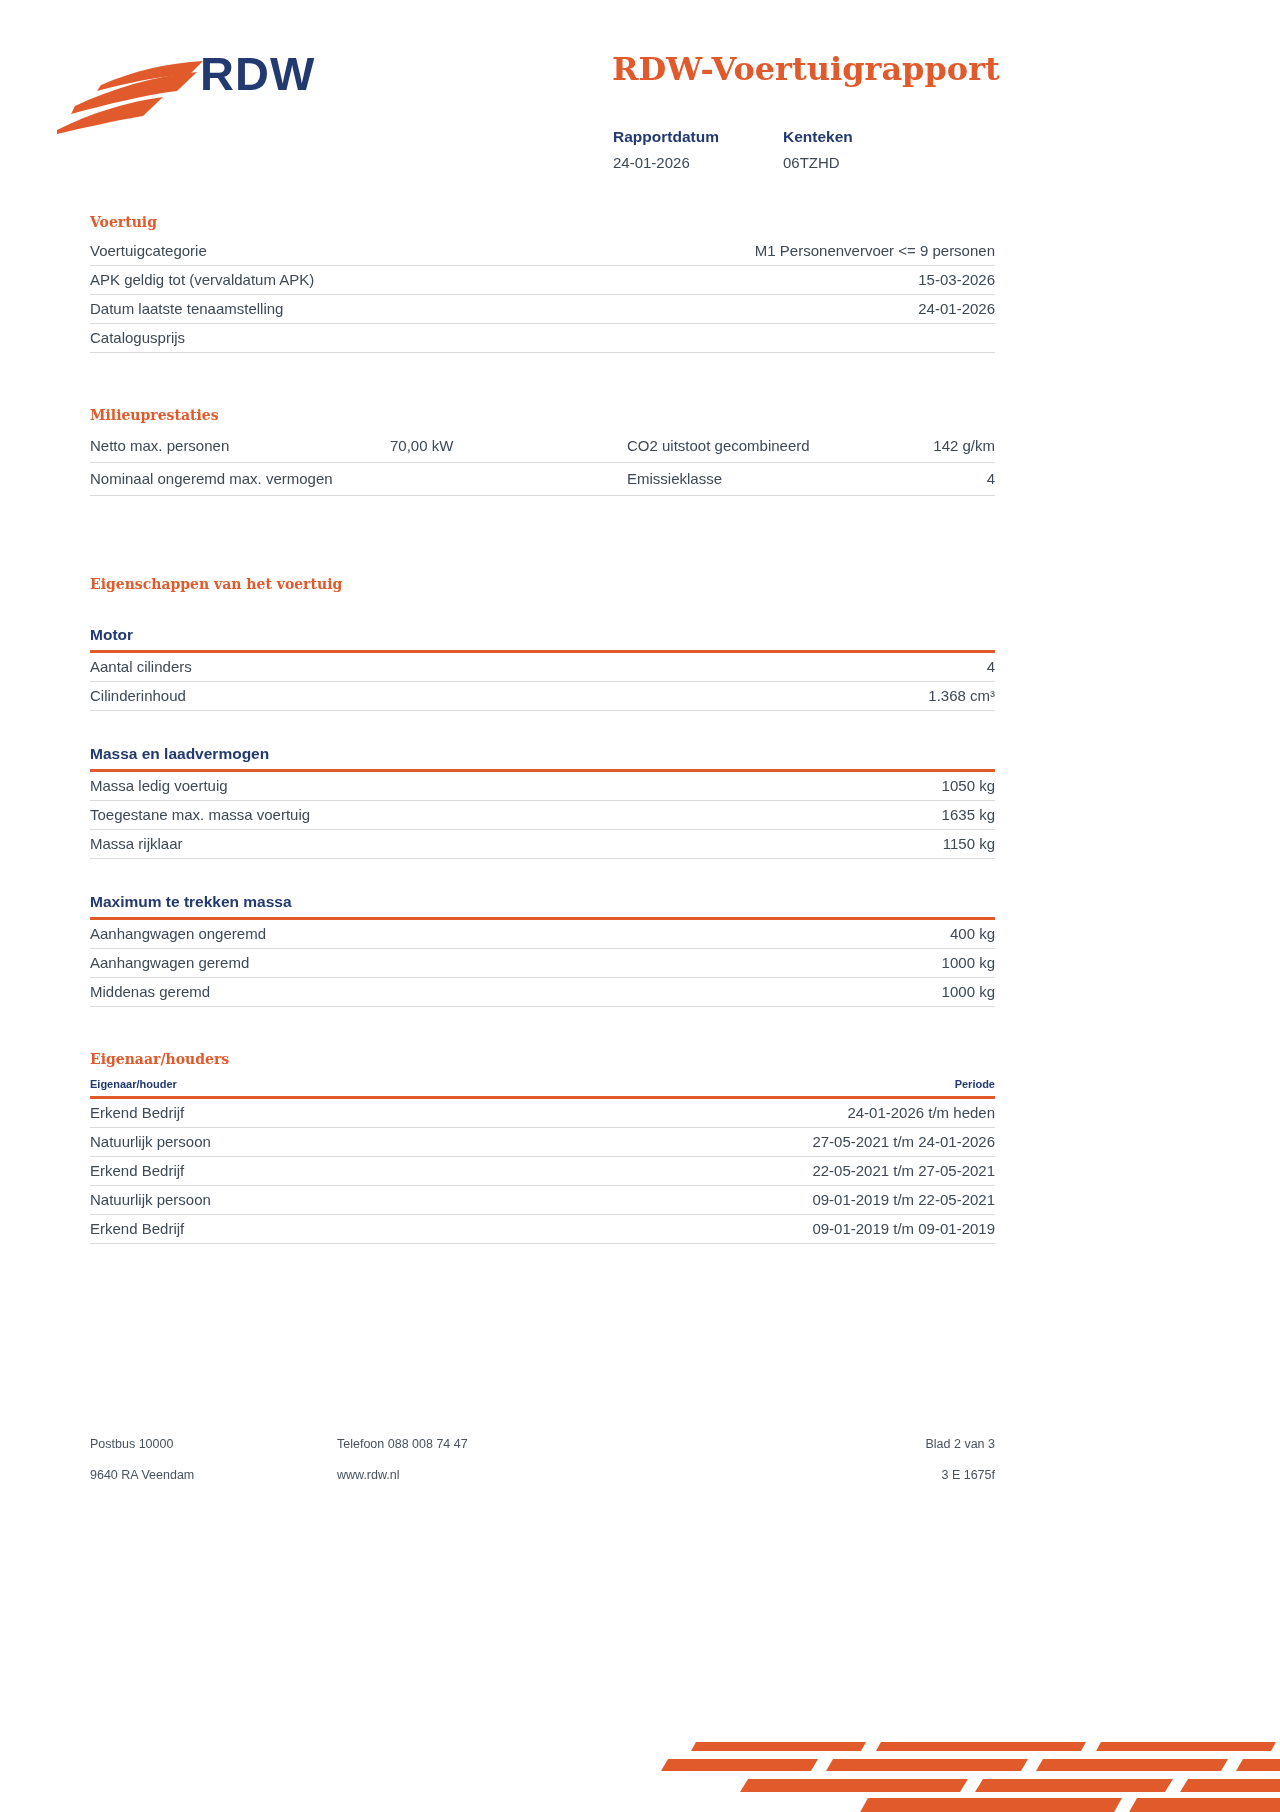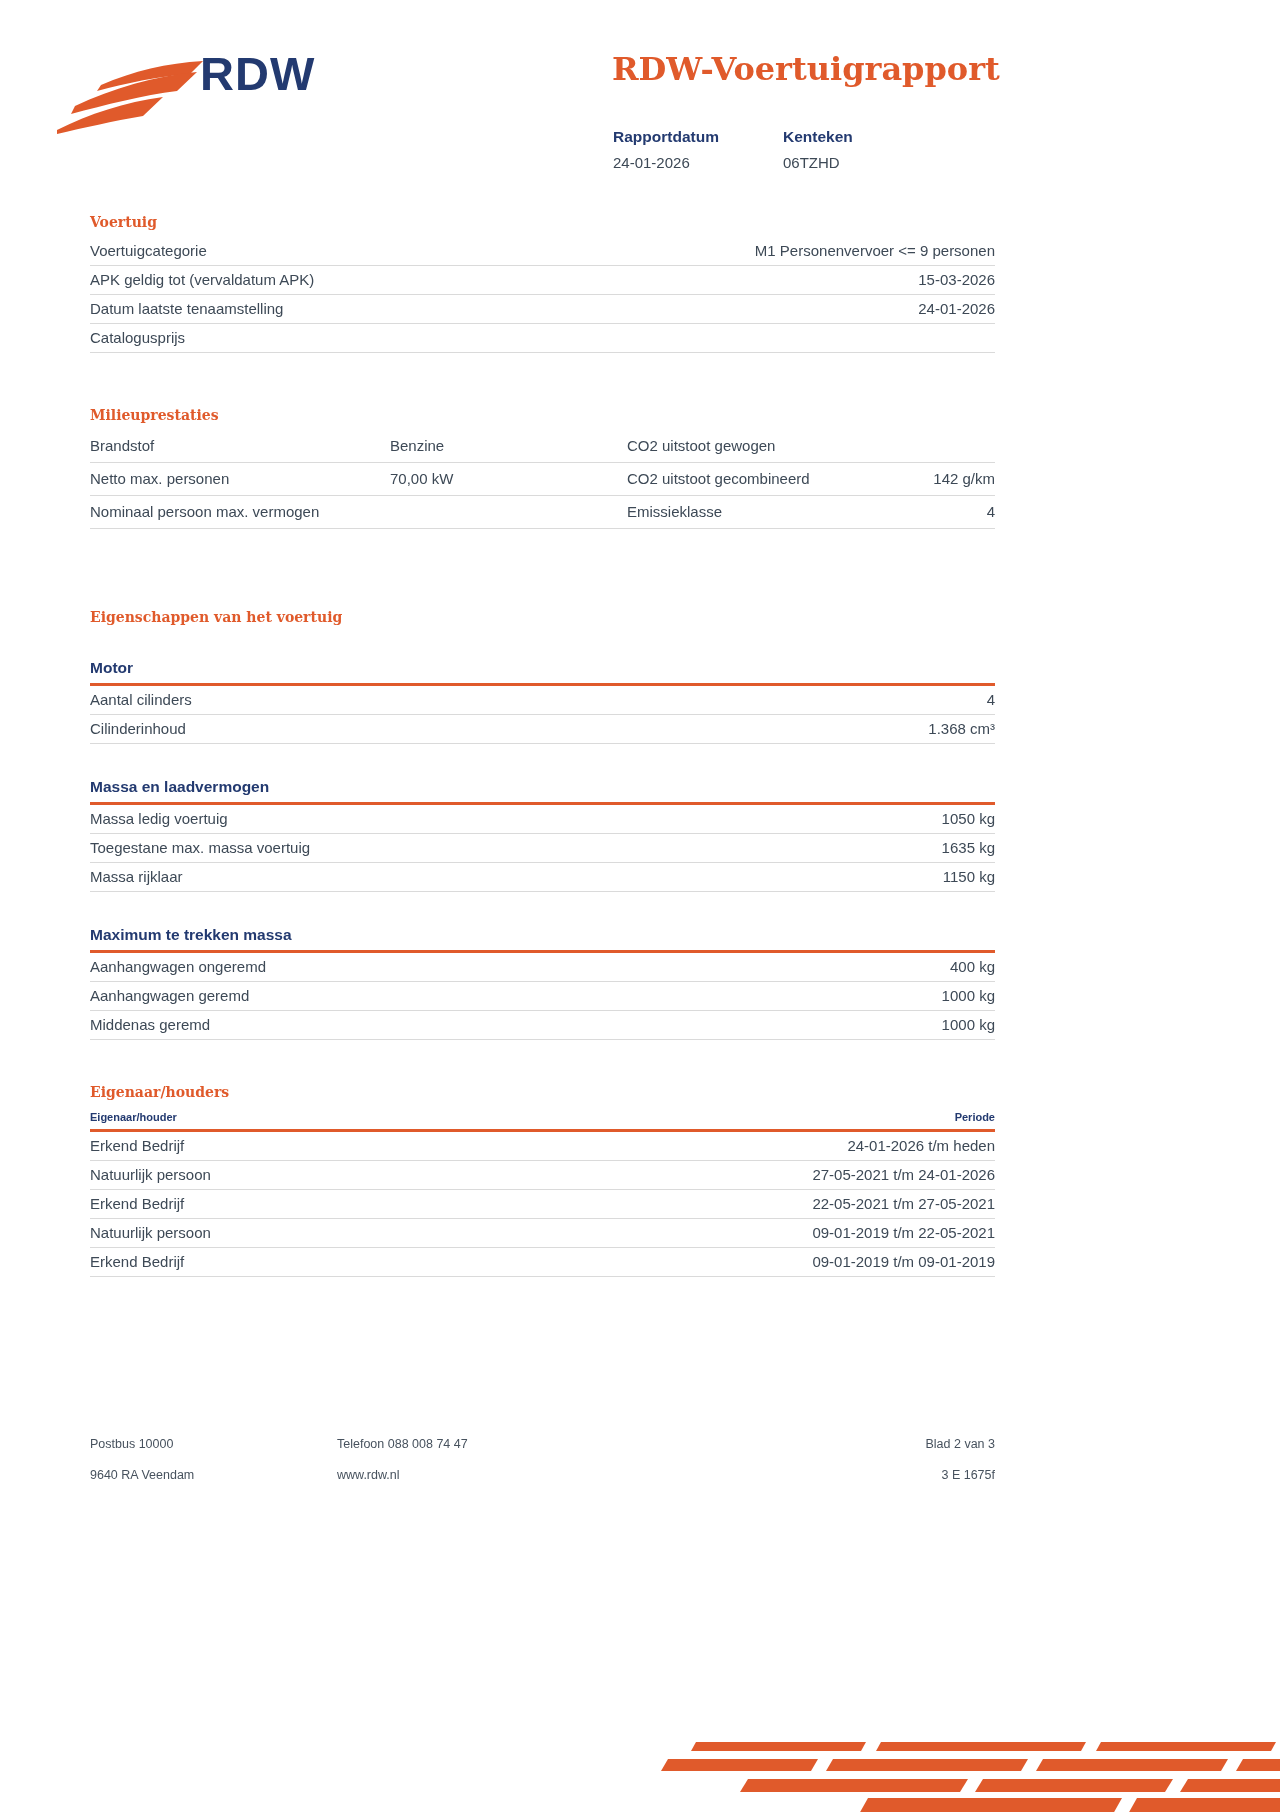--- a/index.html
+++ b/index.html
@@ -120,33 +120,27 @@
       <span class="lbl">Datum laatste tenaamstelling</span>
       <span class="val">24-01-2026</span>
     </div>
     <div class="kv">
       <span class="lbl">Catalogusprijs</span>
       <span class="val"></span>
     </div>
 
     <div class="section-head gap-milieu">Milieuprestaties</div>
     <div class="milieu-row">
-      <span>Brandstof</span>
-      <span>Benzine</span>
-      <span>CO2 uitstoot gewogen</span>
-      <span class="val-right"></span>
-    </div>
-    <div class="milieu-row">
       <span>Netto max. personen</span>
       <span>70,00 kW</span>
       <span>CO2 uitstoot gecombineerd</span>
       <span class="val-right">142 g/km</span>
     </div>
     <div class="milieu-row">
-      <span>Nominaal persoon max. vermogen</span>
+      <span>Nominaal ongeremd max. vermogen</span>
       <span></span>
       <span>Emissieklasse</span>
       <span class="val-right">4</span>
     </div>
 
     <div class="section-head gap-eigenschappen">Eigenschappen van het voertuig</div>
 
 
     <div class="subsection">
       <div class="subhead">Motor</div>

